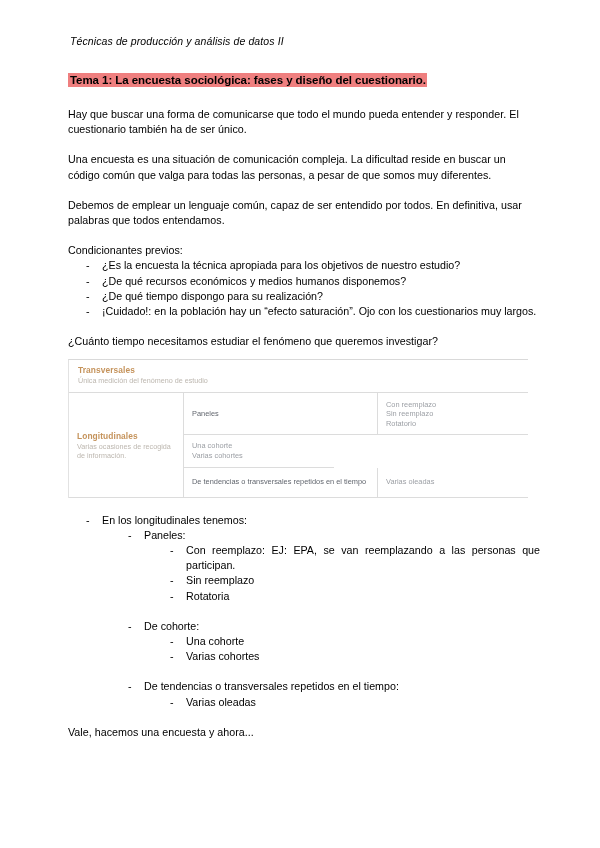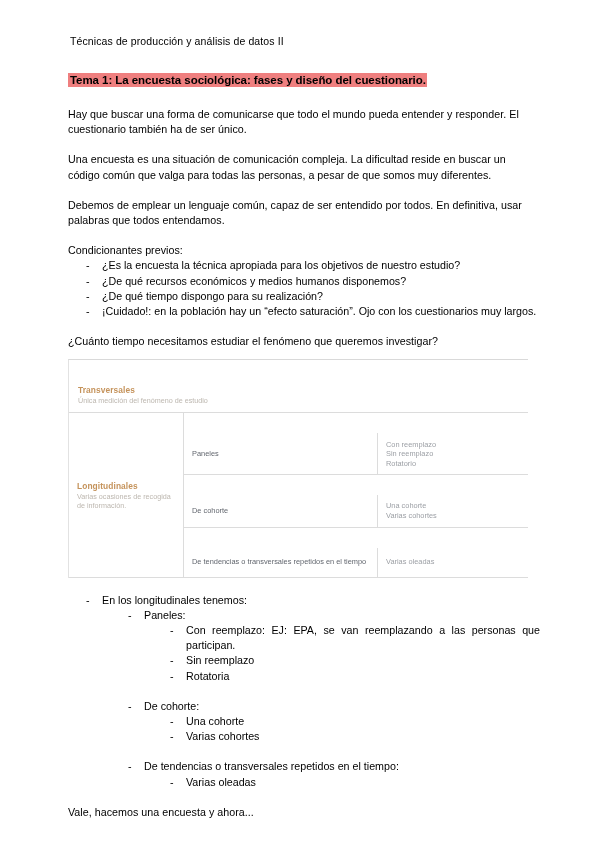--- a/index.html
+++ b/index.html
@@ -17,20 +17,21 @@
   }
   .page {
     position: relative;
     width: 600px;
     height: 848px;
     background: #fff;
     box-sizing: border-box;
     padding: 28px 60px 0 68px;
   }
   .doc-header {
+    font-style: italic;
     font-size: 10.5px;
     line-height: 14px;
     color: #000;
     margin: 6px 0 0 2px;
     letter-spacing: 0.01em;
   }
   .title-wrap {
     margin-top: 22px;
     margin-bottom: 2px;
   }
@@ -91,21 +92,20 @@
   }
   .trow { display: flex; }
   .tcell {
     border-bottom: 1px solid #dcdcdc;
     border-right: 1px solid #dcdcdc;
     padding: 6px 8px;
     box-sizing: border-box;
     display: flex;
     flex-direction: column;
     justify-content: center;
-    margin-top: 20px;
   }
   .full-row {
     width: 100%;
     border-right: none;
     min-height: 28px;
     padding: 5px 9px 7px 9px;
   }
   .c2 { width: 194px; }
   .c3 { width: 150px; border-right: none; }
   .cat-title {
@@ -220,23 +220,20 @@
             <div class="cell-txt">Paneles</div>
           </div>
           <div class="tcell c3 r1 cell-list">
             <div class="cell-txt light">Con reemplazo</div>
             <div class="cell-txt light">Sin reemplazo</div>
             <div class="cell-txt light">Rotatorio</div>
           </div>
         </div>
 
         <div class="trow">
-          <div class="tcell c2 r2">
-            <div class="cell-txt">De cohorte</div>
-          </div>
           <div class="tcell c3 r2 cell-list">
             <div class="cell-txt light">Una cohorte</div>
             <div class="cell-txt light">Varias cohortes</div>
           </div>
         </div>
 
         <div class="trow">
           <div class="tcell c2 r3">
             <div class="cell-txt">De tendencias o transversales repetidos en el tiempo</div>
           </div>

